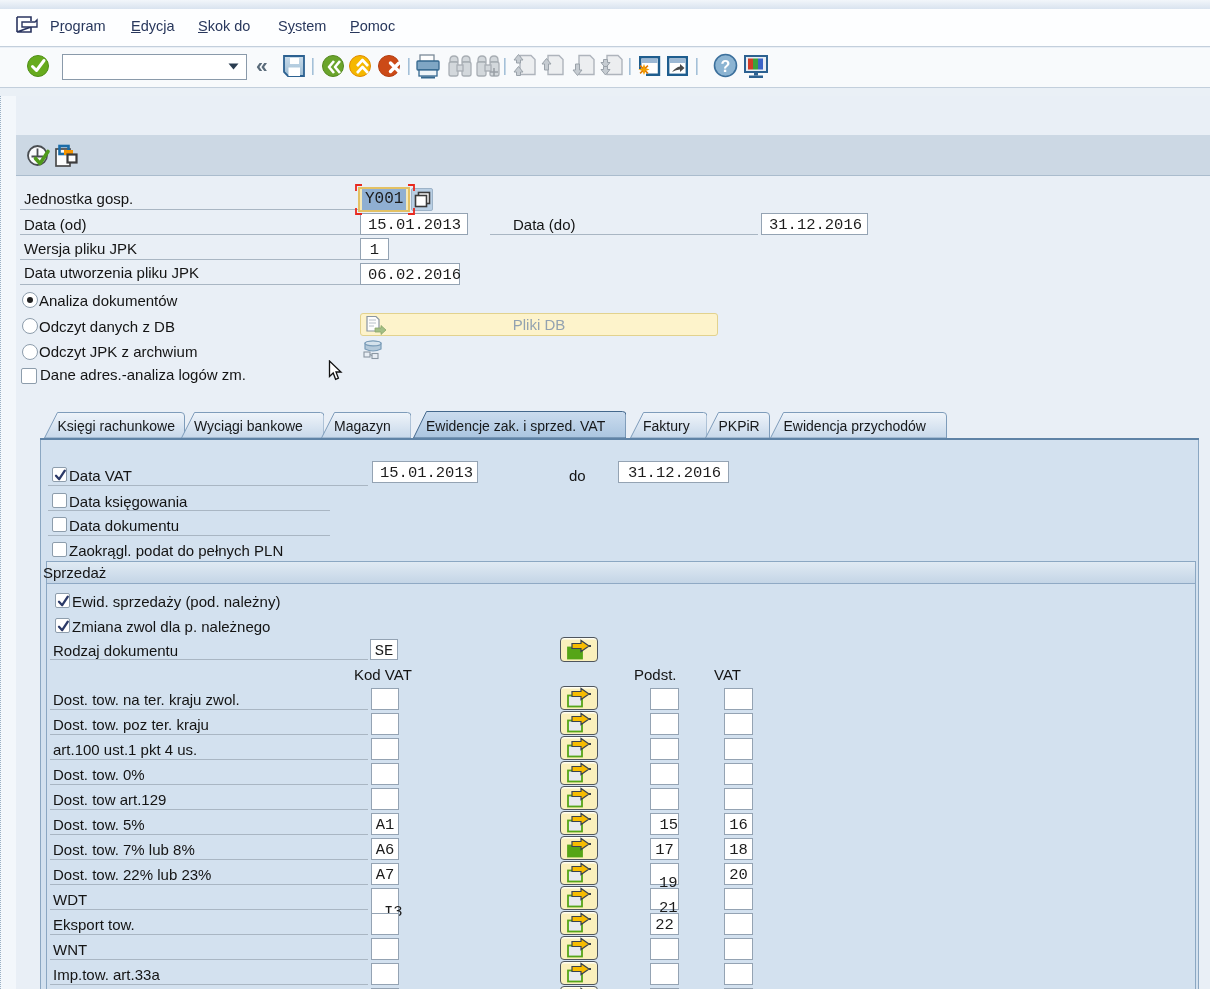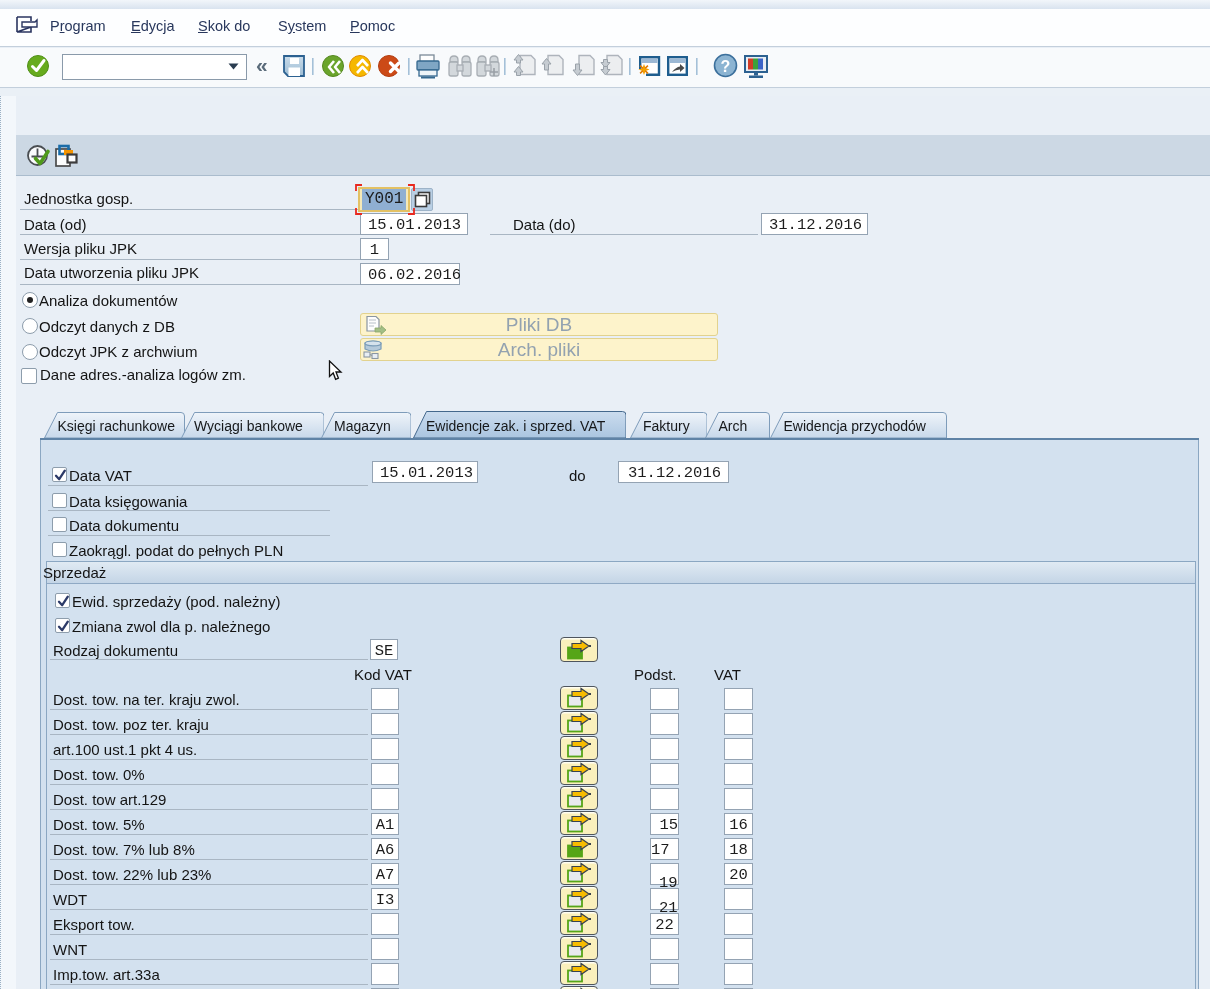--- a/index.html
+++ b/index.html
@@ -16,21 +16,21 @@
 #apptb{left:16px;top:135px;width:1194px;height:41px;background:#ccd8e4;border-bottom:1px solid #aabccd}
 #leftstrip{left:0;top:96px;width:16px;height:893px;background:#f3f7fb;border-left:1px dotted #9ab0c4}
 
 .lbl{position:absolute;font-size:15px;color:#141414;white-space:nowrap}
 .ul{position:absolute;height:1px;background:#a9b6c3}
 .inp{position:absolute;background:#fff;border:1px solid #94a3b3;font-family:"Liberation Mono",monospace;font-size:15.5px;color:#1c1c1c;line-height:22px;padding-left:7px;white-space:nowrap}
 .cb{position:absolute;width:15px;height:15px;background:#fff;border:1px solid #8d9dac;border-radius:2px}
 .cb.ck svg{position:absolute;left:0;top:0}
 .rad{position:absolute;width:16px;height:16px;background:#fff;border:1px solid #8d9dac;border-radius:50%}
 .rad.on::before{content:"";position:absolute;left:4px;top:4px;width:6px;height:6px;background:#222;border-radius:50%}
-.ybtn{position:absolute;background:#fdf3cb;border:1px solid #e2d28e;border-radius:3px;color:#93a2b0;font-size:19px;text-align:center}
+.ybtn{position:absolute;background:#fdf3cb;border:1px solid #e2d28e;border-radius:3px;color:#93a2b0;font-size:15px;text-align:center}
 
 .tabsvg{position:absolute;top:412px}
 .tablbl{position:absolute;top:418px;font-size:14px;color:#16181a;white-space:nowrap;z-index:4}
 #tabline{left:40px;top:438px;width:1159px;height:2px;background:#5f83a6;z-index:5}
 #tabpanel{left:40px;top:440px;width:1159px;height:549px;background:#d3e1ef;border-left:1px solid #8ba7c2;border-right:1px solid #8ba7c2}
 
 #grp{left:46px;top:561px;width:1150px;height:428px;border:1px solid #8ba7c2;border-bottom:none}
 #grphdr{left:0;top:0;width:1148px;height:22px;background:linear-gradient(#e0eaf3,#c4d5e6);border-bottom:1px solid #8fa9c4}
 .arrbtn{position:absolute;width:38px;height:24px;background:#faf0bc;border:1.5px solid #4e555e;border-radius:4px;box-shadow:inset 0 1.5px 0 #fffef2}
 </style></head><body>
@@ -188,21 +188,20 @@
 <div class="rad on" style="left:22px;top:292px"></div>
     <span class="lbl" style="left:39px;top:292px">Analiza dokumentów</span>
 <div class="rad" style="left:22px;top:318px"></div>
     <span class="lbl" style="left:39px;top:318px">Odczyt danych z DB</span>
 <div class="rad" style="left:22px;top:344px"></div>
     <span class="lbl" style="left:39px;top:343px">Odczyt JPK z archwium</span>
 <div class="cb" style="left:21px;top:368px;width:16px;height:16px"></div>
     <span class="lbl" style="left:40px;top:366px">Dane adres.-analiza logów zm.</span>
 
 <div class="ybtn" style="left:360px;top:313px;width:358px;height:23px;line-height:22px">Pliki DB</div>
-<div class="ybtn" style="left:360px;top:338px;width:358px;height:23px;line-height:22px">Arch. pliki</div>
 <svg class="abs" style="left:363px;top:315px;z-index:2" width="24" height="20" viewBox="0 0 24 20">
  <path d="M4 1.5 L13 1.5 L16 4.5 L16 16 L4 16 Z" fill="#fdfdfd" stroke="#8a96a2" stroke-width="1.2"></path>
  <path d="M6 5 l7 0 M6 8 l7 0 M6 11 l5 0" stroke="#b8c0c8" stroke-width="1"></path>
  <path d="M12 13 l6 0 l0 -2.5 l5 4.5 l-5 4.5 l0 -2.5 l-6 0 Z" fill="#a3bf86" stroke="#8aa668" stroke-width="0.8"></path>
 </svg>
 <svg class="abs" style="left:362px;top:340px;z-index:2" width="24" height="20" viewBox="0 0 24 20">
  <path d="M3 3 q8 -4 16 0 l0 6 q-8 4 -16 0 Z" fill="#b4c9da" stroke="#7a9cb8" stroke-width="1.2"></path>
  <ellipse cx="11" cy="3.4" rx="8" ry="2.4" fill="#d5e2ec" stroke="#7a9cb8" stroke-width="1.2"></ellipse>
  <rect x="2" y="12" width="6" height="5" fill="#e8eef4" stroke="#8a96a2" stroke-width="1.1"></rect>
  <rect x="10" y="13.5" width="6" height="5" fill="#e8eef4" stroke="#8a96a2" stroke-width="1.1"></rect>
@@ -236,21 +235,21 @@
         <path d="M 13.5 0.5 L 209.5 0.5 Q 213 0.5 213 4 L 213 27 L 0.5 27 Z" fill="url(#gact)" stroke="#44688c" stroke-width="1"></path>
       </svg>
       <span class="tablbl" style="left:426px">Ewidencje zak. i sprzed. VAT</span>
       <svg class="tabsvg" style="left:629.5px;top:412px;z-index:1" width="77.5" height="26" viewBox="0 0 77.5 26">
         <path d="M 13.5 0.5 L 73.5 0.5 Q 77 0.5 77 4 L 77 26 L 0.5 26 Z" fill="url(#gina)" stroke="#7e9cba" stroke-width="1"></path>
       </svg>
       <span class="tablbl" style="left:643px">Faktury</span>
       <svg class="tabsvg" style="left:705px;top:412px;z-index:1" width="65" height="26" viewBox="0 0 65 26">
         <path d="M 13.5 0.5 L 61 0.5 Q 64.5 0.5 64.5 4 L 64.5 26 L 0.5 26 Z" fill="url(#gina)" stroke="#7e9cba" stroke-width="1"></path>
       </svg>
-      <span class="tablbl" style="left:718.5px">Arch</span>
+      <span class="tablbl" style="left:718.5px">PKPiR</span>
       <svg class="tabsvg" style="left:770px;top:412px;z-index:1" width="177" height="26" viewBox="0 0 177 26">
         <path d="M 13.5 0.5 L 173 0.5 Q 176.5 0.5 176.5 4 L 176.5 26 L 0.5 26 Z" fill="url(#gina)" stroke="#7e9cba" stroke-width="1"></path>
       </svg>
       <span class="tablbl" style="left:783.5px">Ewidencja przychodów</span>
     </div>
 <div class="abs" id="tabline"></div>
 <div class="abs" id="tabpanel"></div>
 
 <div class="cb ck" style="left:52px;top:467px">
       <svg width="15" height="15" viewBox="0 0 15 15">
@@ -377,37 +376,37 @@
       <span class="lbl" style="left:53px;top:841px">Dost. tow. 7% lub 8%</span>
       <div class="ul" style="left:50px;top:859px;width:318px"></div>
       <div class="inp" style="left:371px;top:838px;width:28px;height:22px;text-align:center;padding:0">A6</div>
       <div class="arrbtn" style="left:560px;top:836px">
         <svg width="35" height="21" viewBox="0 0 35 21" style="display:block">
  <rect x="7" y="8.5" width="14" height="11" fill="#56a517" stroke="#55a517" stroke-width="1.8"></rect>
  <path d="M11 4.5 L20 4.5 L20 1.5 L28 7 L20 12.5 L20 9.5 L11 9.5 Z" fill="#f7bc00" stroke="#39424e" stroke-width="1.2"></path>
  <rect x="28" y="6" width="2" height="2" fill="#39424e"></rect>
         </svg>
       </div>
-      <div class="inp" style="left:650px;top:838px;width:29px;height:22px;text-align:left;padding:0">17</div>
+      <div class="inp" style="left:650px;top:838px;width:29px;height:22px;text-align:center;padding:0">17</div>
       <div class="inp" style="left:724px;top:838px;width:29px;height:22px;text-align:center;padding:0">18</div>
       <span class="lbl" style="left:53px;top:866px">Dost. tow. 22% lub 23%</span>
       <div class="ul" style="left:50px;top:884px;width:318px"></div>
       <div class="inp" style="left:371px;top:863px;width:28px;height:22px;text-align:center;padding:0">A7</div>
       <div class="arrbtn" style="left:560px;top:861px">
         <svg width="35" height="21" viewBox="0 0 35 21" style="display:block">
  <rect x="7" y="8.5" width="14" height="11" fill="#e7e9ed" stroke="#55a517" stroke-width="1.8"></rect>
  <path d="M11 4.5 L20 4.5 L20 1.5 L28 7 L20 12.5 L20 9.5 L11 9.5 Z" fill="#f7bc00" stroke="#39424e" stroke-width="1.2"></path>
  <rect x="28" y="6" width="2" height="2" fill="#39424e"></rect>
         </svg>
       </div>
       <div class="inp" style="left:650px;top:863px;width:29px;height:22px;text-align:right;padding:8px">19</div>
       <div class="inp" style="left:724px;top:863px;width:29px;height:22px;text-align:center;padding:0">20</div>
       <span class="lbl" style="left:53px;top:891px">WDT</span>
       <div class="ul" style="left:50px;top:909px;width:318px"></div>
-      <div class="inp" style="left:371px;top:888px;width:28px;height:22px;text-align:center;padding:0">I3</div>
+      <div class="inp" style="left:371px;top:888px;width:28px;height:22px;text-align:center;padding:12px">I3</div>
       <div class="arrbtn" style="left:560px;top:886px">
         <svg width="35" height="21" viewBox="0 0 35 21" style="display:block">
  <rect x="7" y="8.5" width="14" height="11" fill="#e7e9ed" stroke="#55a517" stroke-width="1.8"></rect>
  <path d="M11 4.5 L20 4.5 L20 1.5 L28 7 L20 12.5 L20 9.5 L11 9.5 Z" fill="#f7bc00" stroke="#39424e" stroke-width="1.2"></path>
  <rect x="28" y="6" width="2" height="2" fill="#39424e"></rect>
         </svg>
       </div>
       <div class="inp" style="left:650px;top:888px;width:29px;height:22px;text-align:right;padding:8px">21</div>
       <div class="inp" style="left:724px;top:888px;width:29px;height:22px;text-align:center;padding:0"></div>
       <span class="lbl" style="left:53px;top:916px">Eksport tow.</span>

